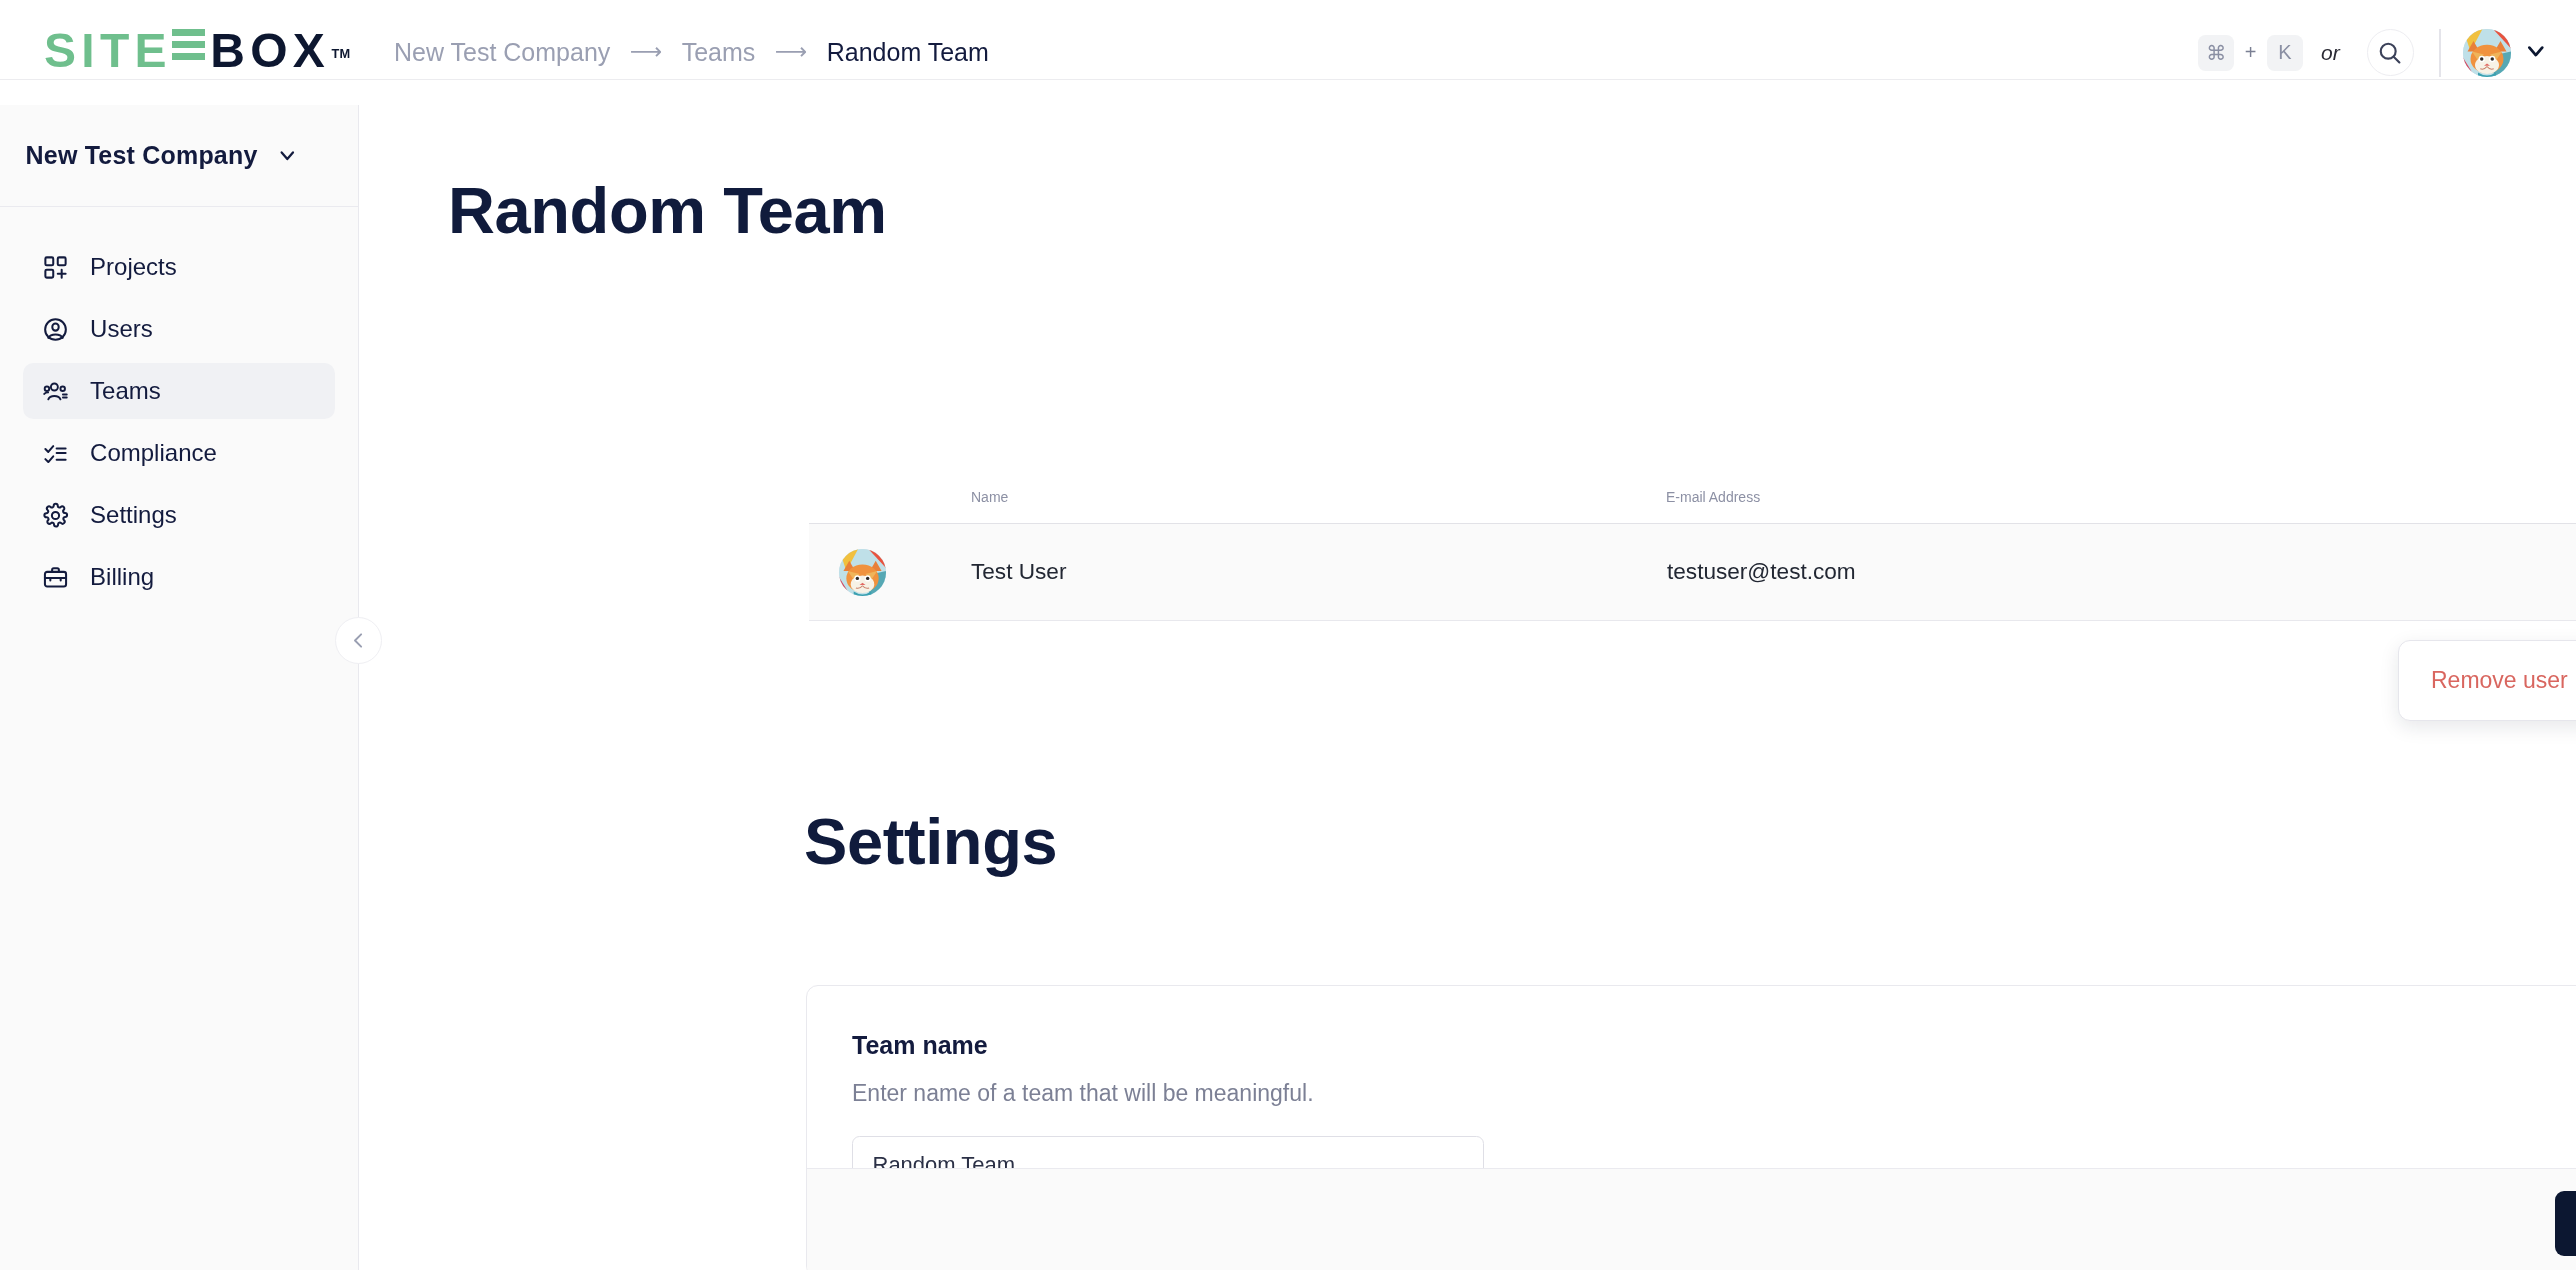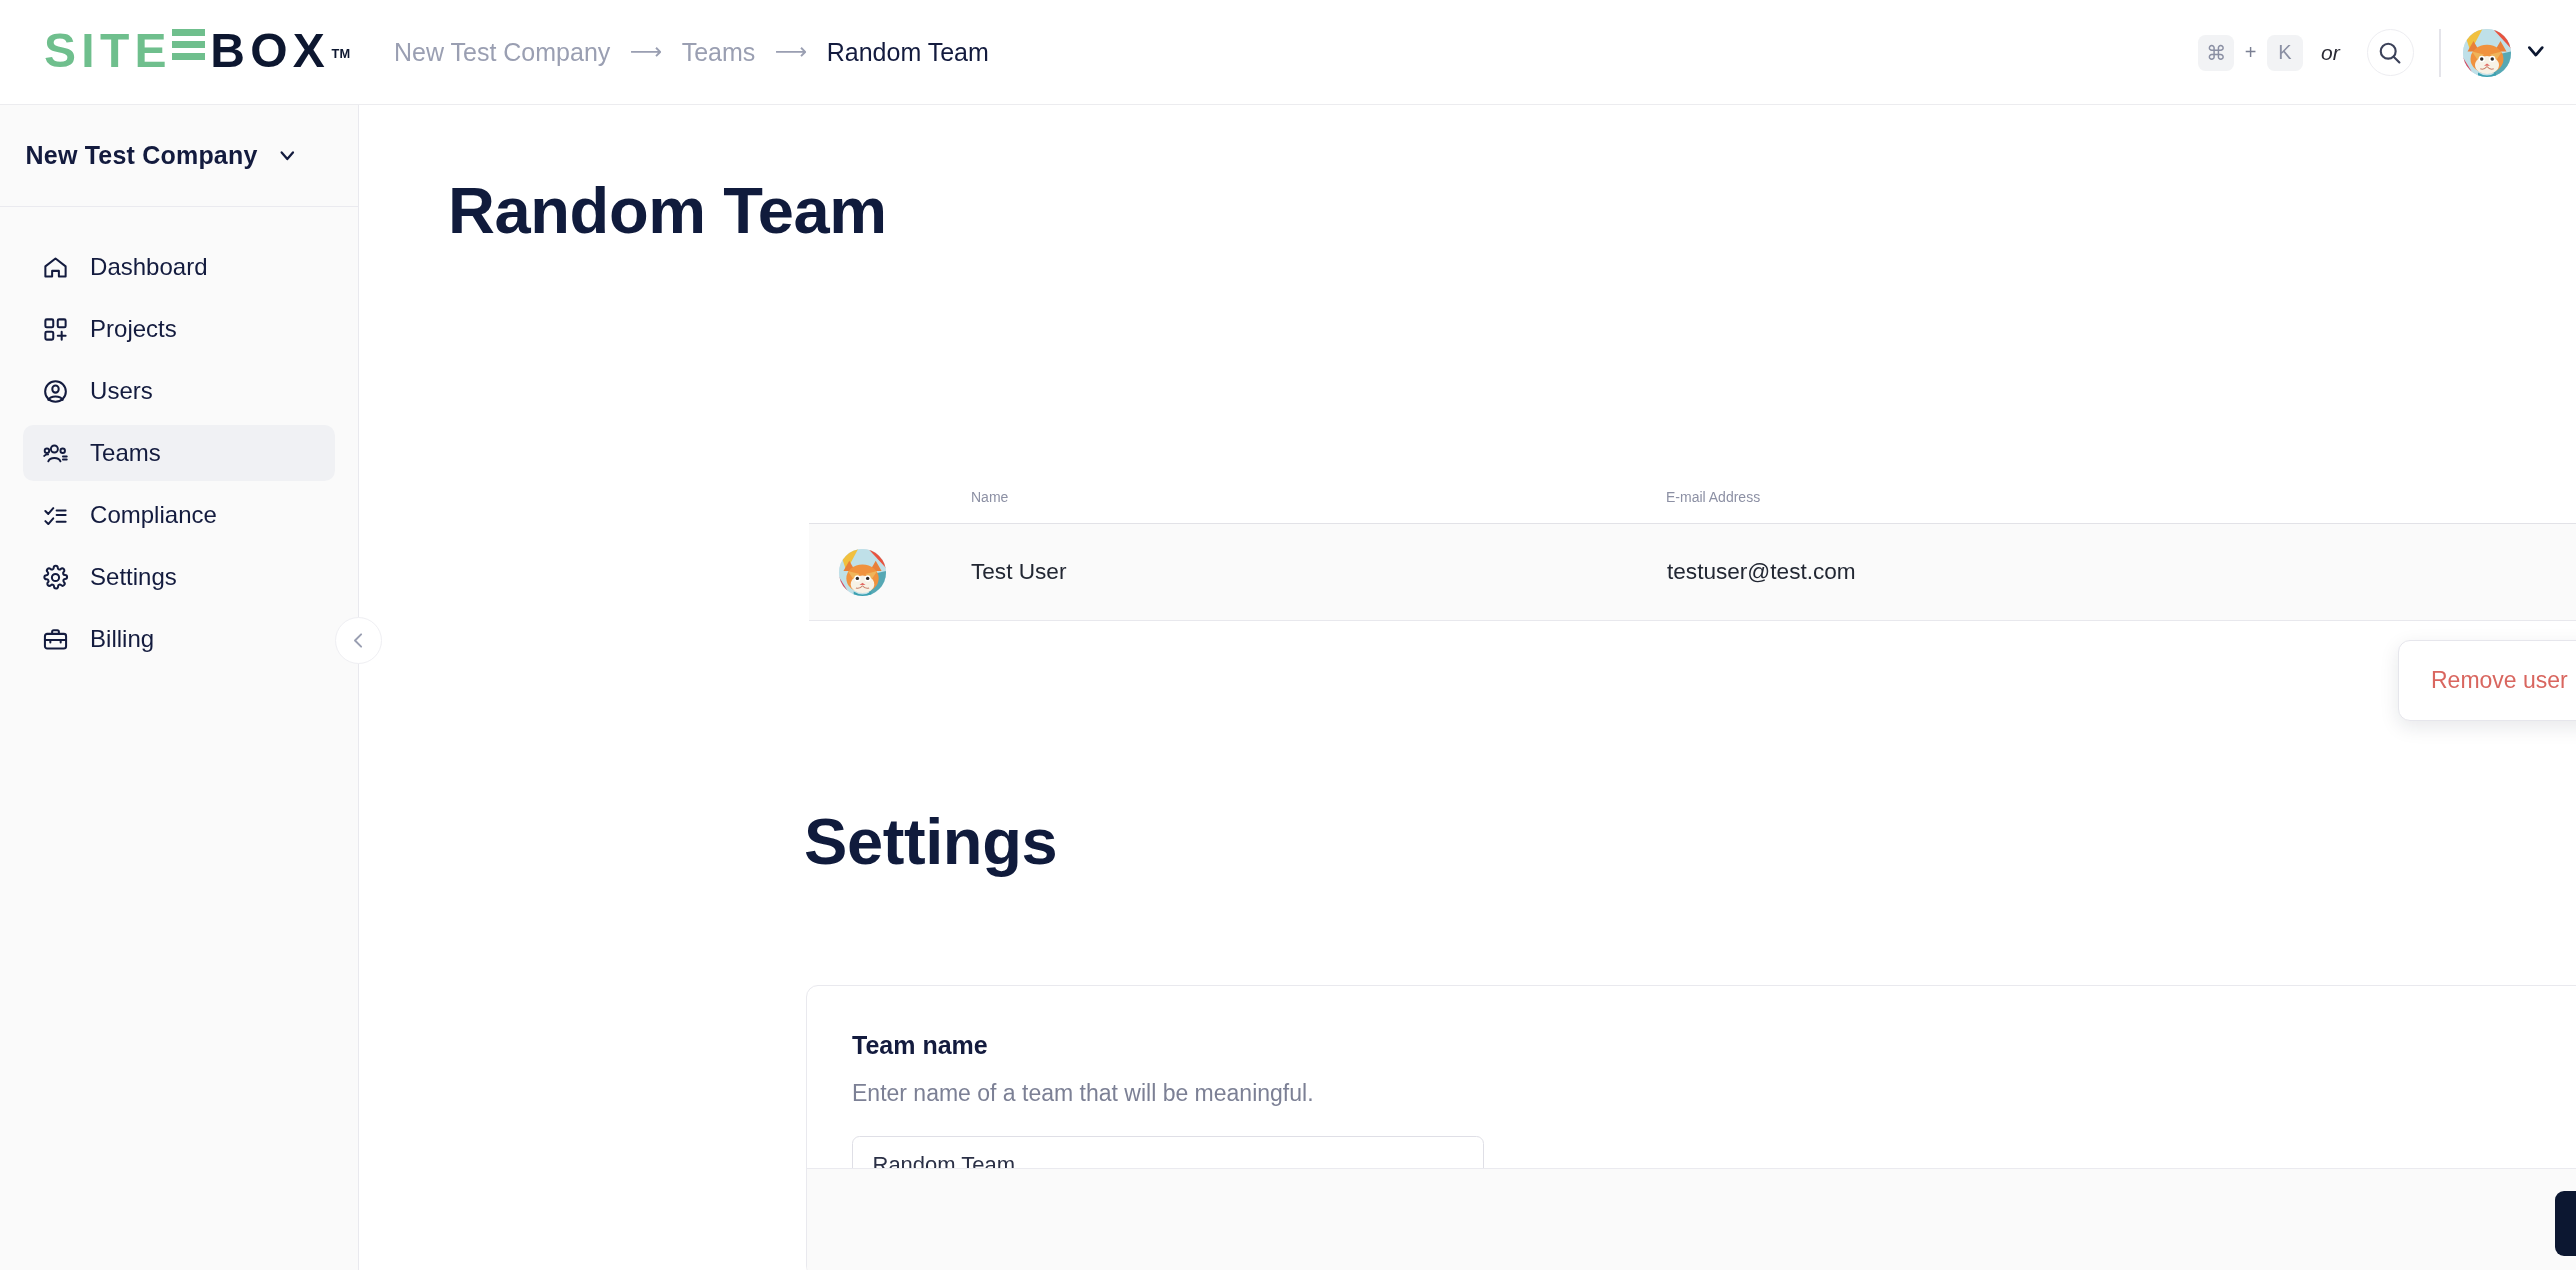--- a/index.html
+++ b/index.html
@@ -7,21 +7,21 @@
     width: 2576px; height: 1271px;
     background: #ffffff;
     font-family: "Liberation Sans", sans-serif;
     color: #131B3E;
     overflow: hidden;
   }
 
   
   .topbar {
     position: absolute; top: 0; left: 0;
-    width: 2576px; height: 105px;
+    width: 2576px; height: 80px;
     background: #ffffff;
     border-bottom: 1.5px solid #ECECEF;
     display: flex; align-items: center;
   }
   .logo { position: absolute; left: 44px; top: 27px; display: flex; align-items: flex-start; }
   .logo-text { font-size: 48px; font-weight: 700; letter-spacing: 5.3px; line-height: 1; }
   .logo-site { color: #6FBF8D; }
   .logo-eq { display: inline-block; position: relative; width: 33px; height: 35px; vertical-align: -1.5px; margin-right: 5.3px;}
   .logo-eq i { position: absolute; left: 0; width: 33px; height: 6.8px; background: #6FBF8D; display:block;}
   .logo-eq i:nth-child(1){ top: 2.3px; }
@@ -243,28 +243,20 @@
 <aside class="sidebar">
   <div class="company-switch">
     <span class="company-name">New Test Company</span>
     <svg width="22.6" height="22.6" viewBox="0 0 24 24" fill="none" stroke="#131B3E" stroke-width="2.4" stroke-linecap="round" stroke-linejoin="round">
       <polyline points="6 9 12 16 18 9"></polyline>
     </svg>
   </div>
 
   <nav class="nav">
 
-    <div class="nav-item">
-      <span class="nav-ico">
-        <svg width="27" height="27" viewBox="0 0 24 24" fill="none" stroke="#131B3E" stroke-width="1.8" stroke-linecap="round" stroke-linejoin="round">
-          <path d="M3 11 L12 4 L21 11 V20 H15 V15 H9 V20 H3 Z"></path>
-        </svg>
-      </span>
-      <span>Dashboard</span>
-    </div>
 
     <div class="nav-item">
       <span class="nav-ico">
         <svg width="27" height="27" viewBox="0 0 24 24" fill="none" stroke="#131B3E" stroke-width="1.8" stroke-linecap="round" stroke-linejoin="round">
           <rect x="3" y="3" width="7" height="7" rx="1.2"></rect>
           <rect x="14" y="3" width="7" height="7" rx="1.2"></rect>
           <rect x="3" y="14" width="7" height="7" rx="1.2"></rect>
           <line x1="17.5" y1="14" x2="17.5" y2="21"></line>
             <line x1="14" y1="17.5" x2="21" y2="17.5"></line>
         </svg>

